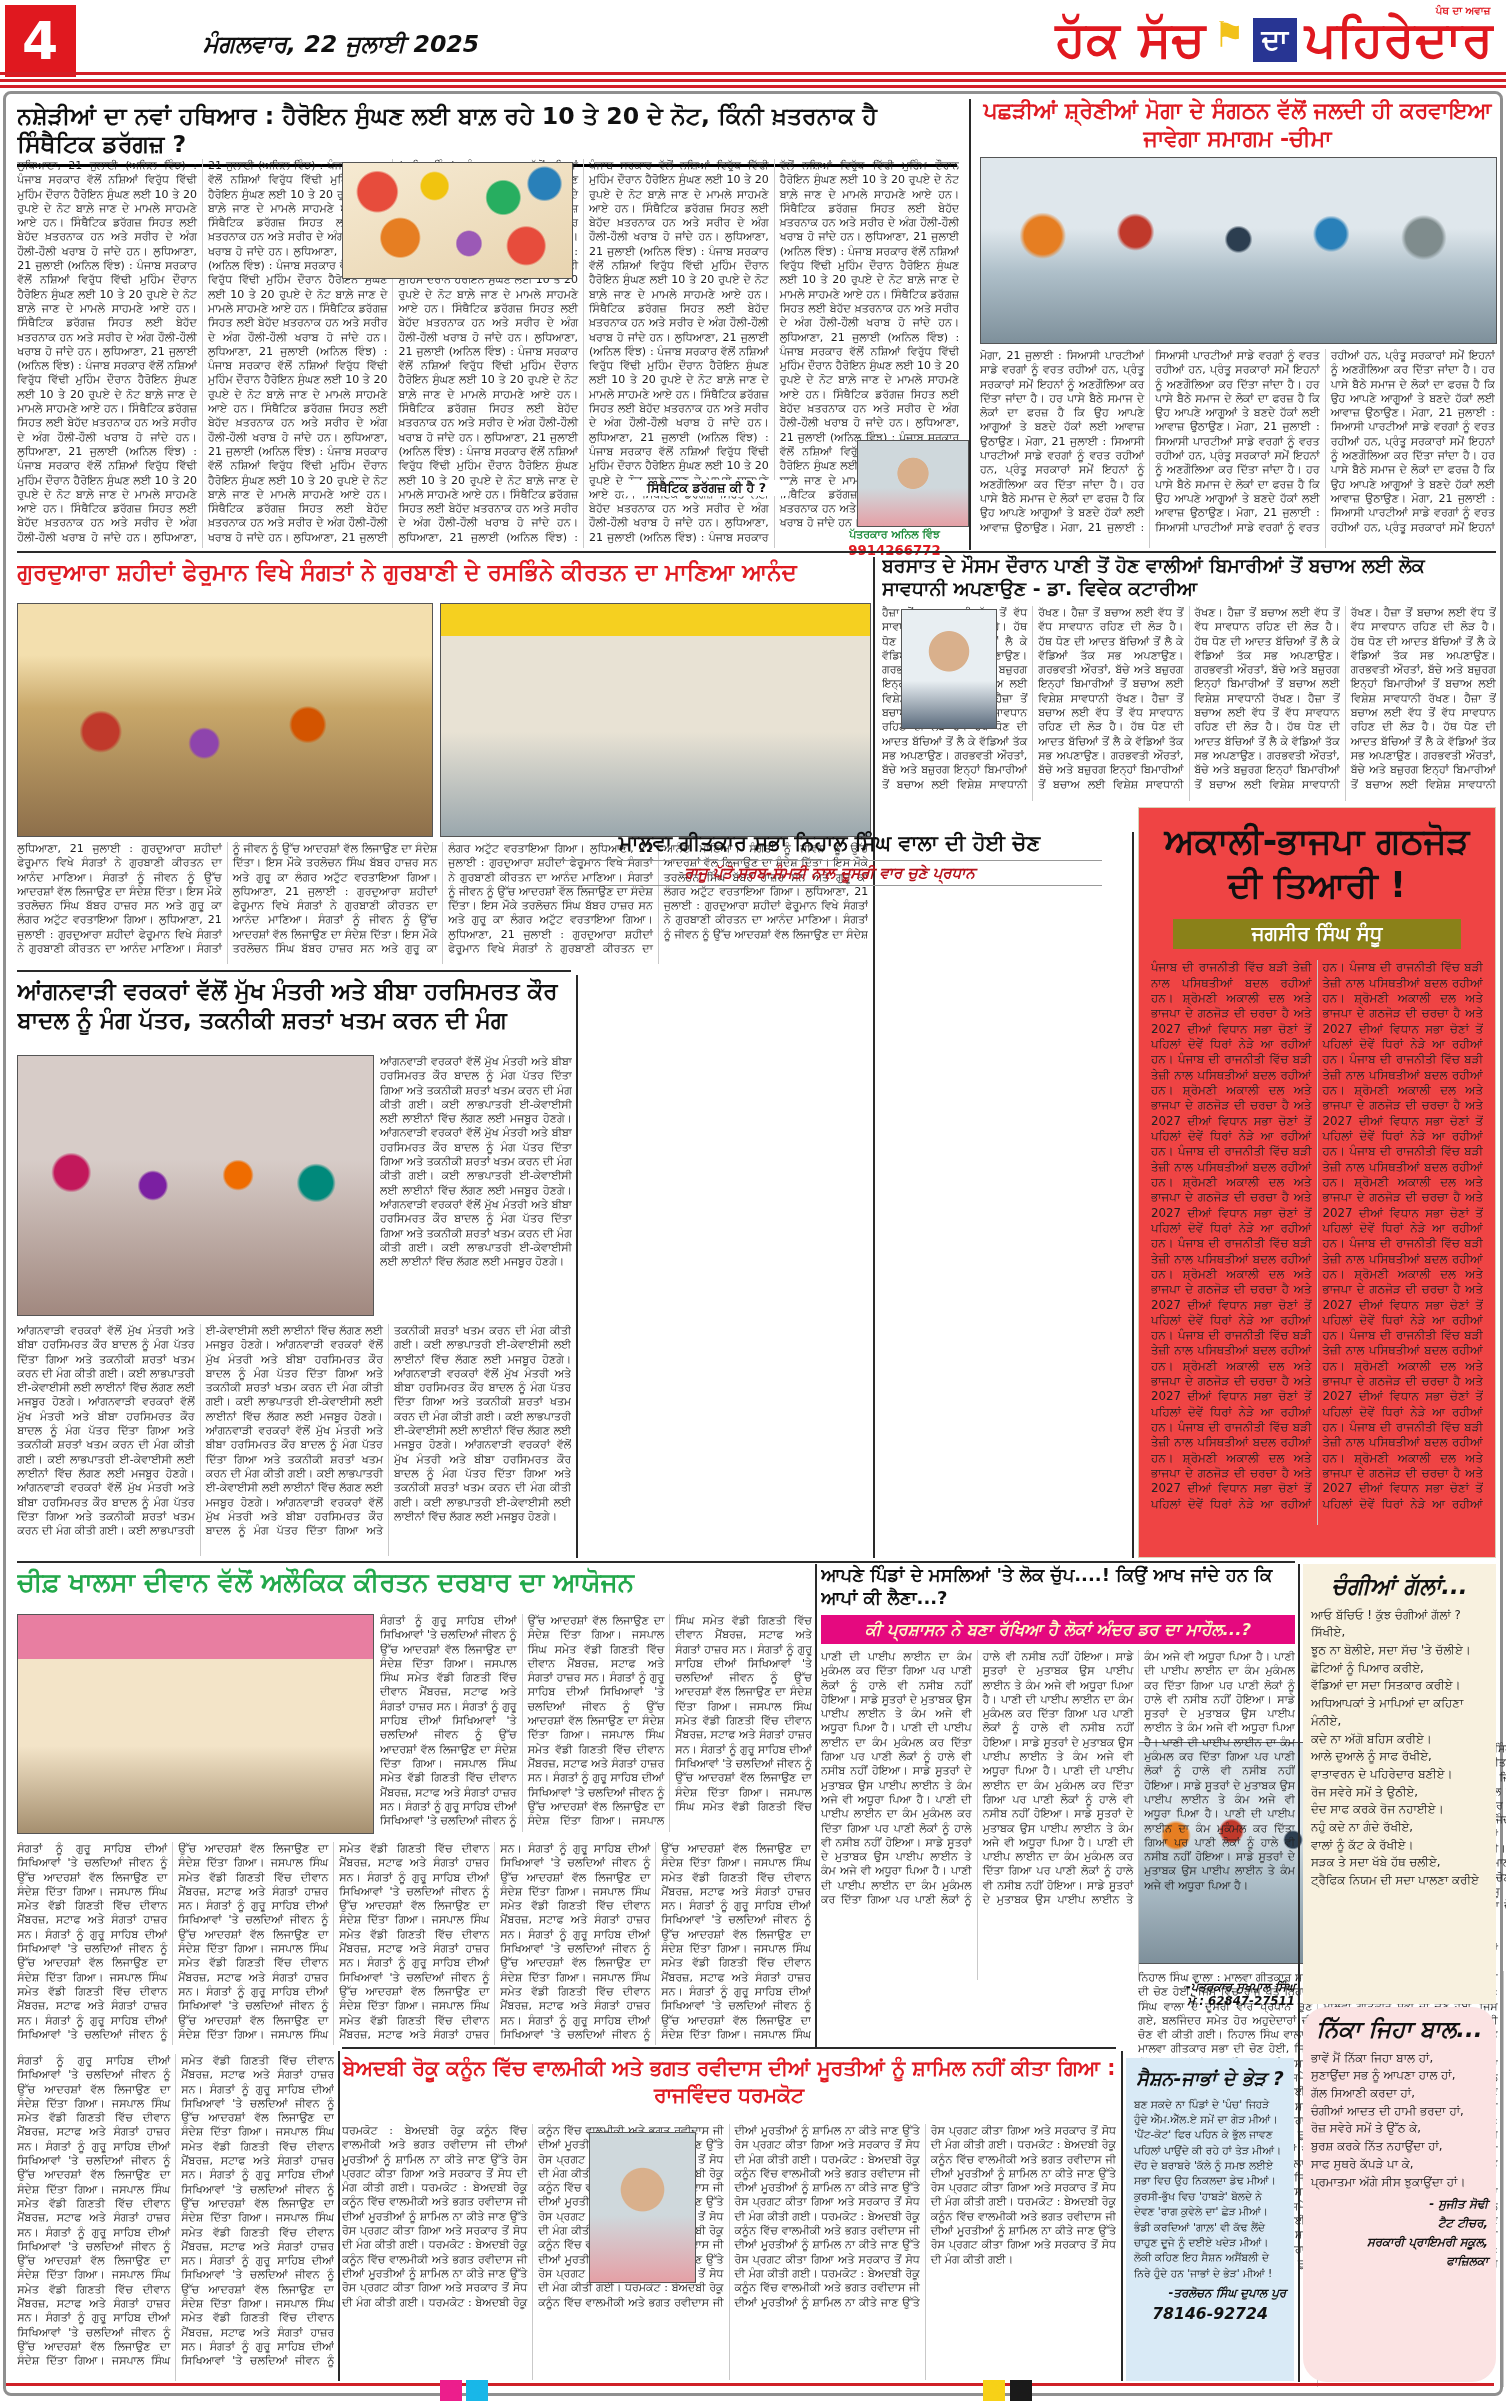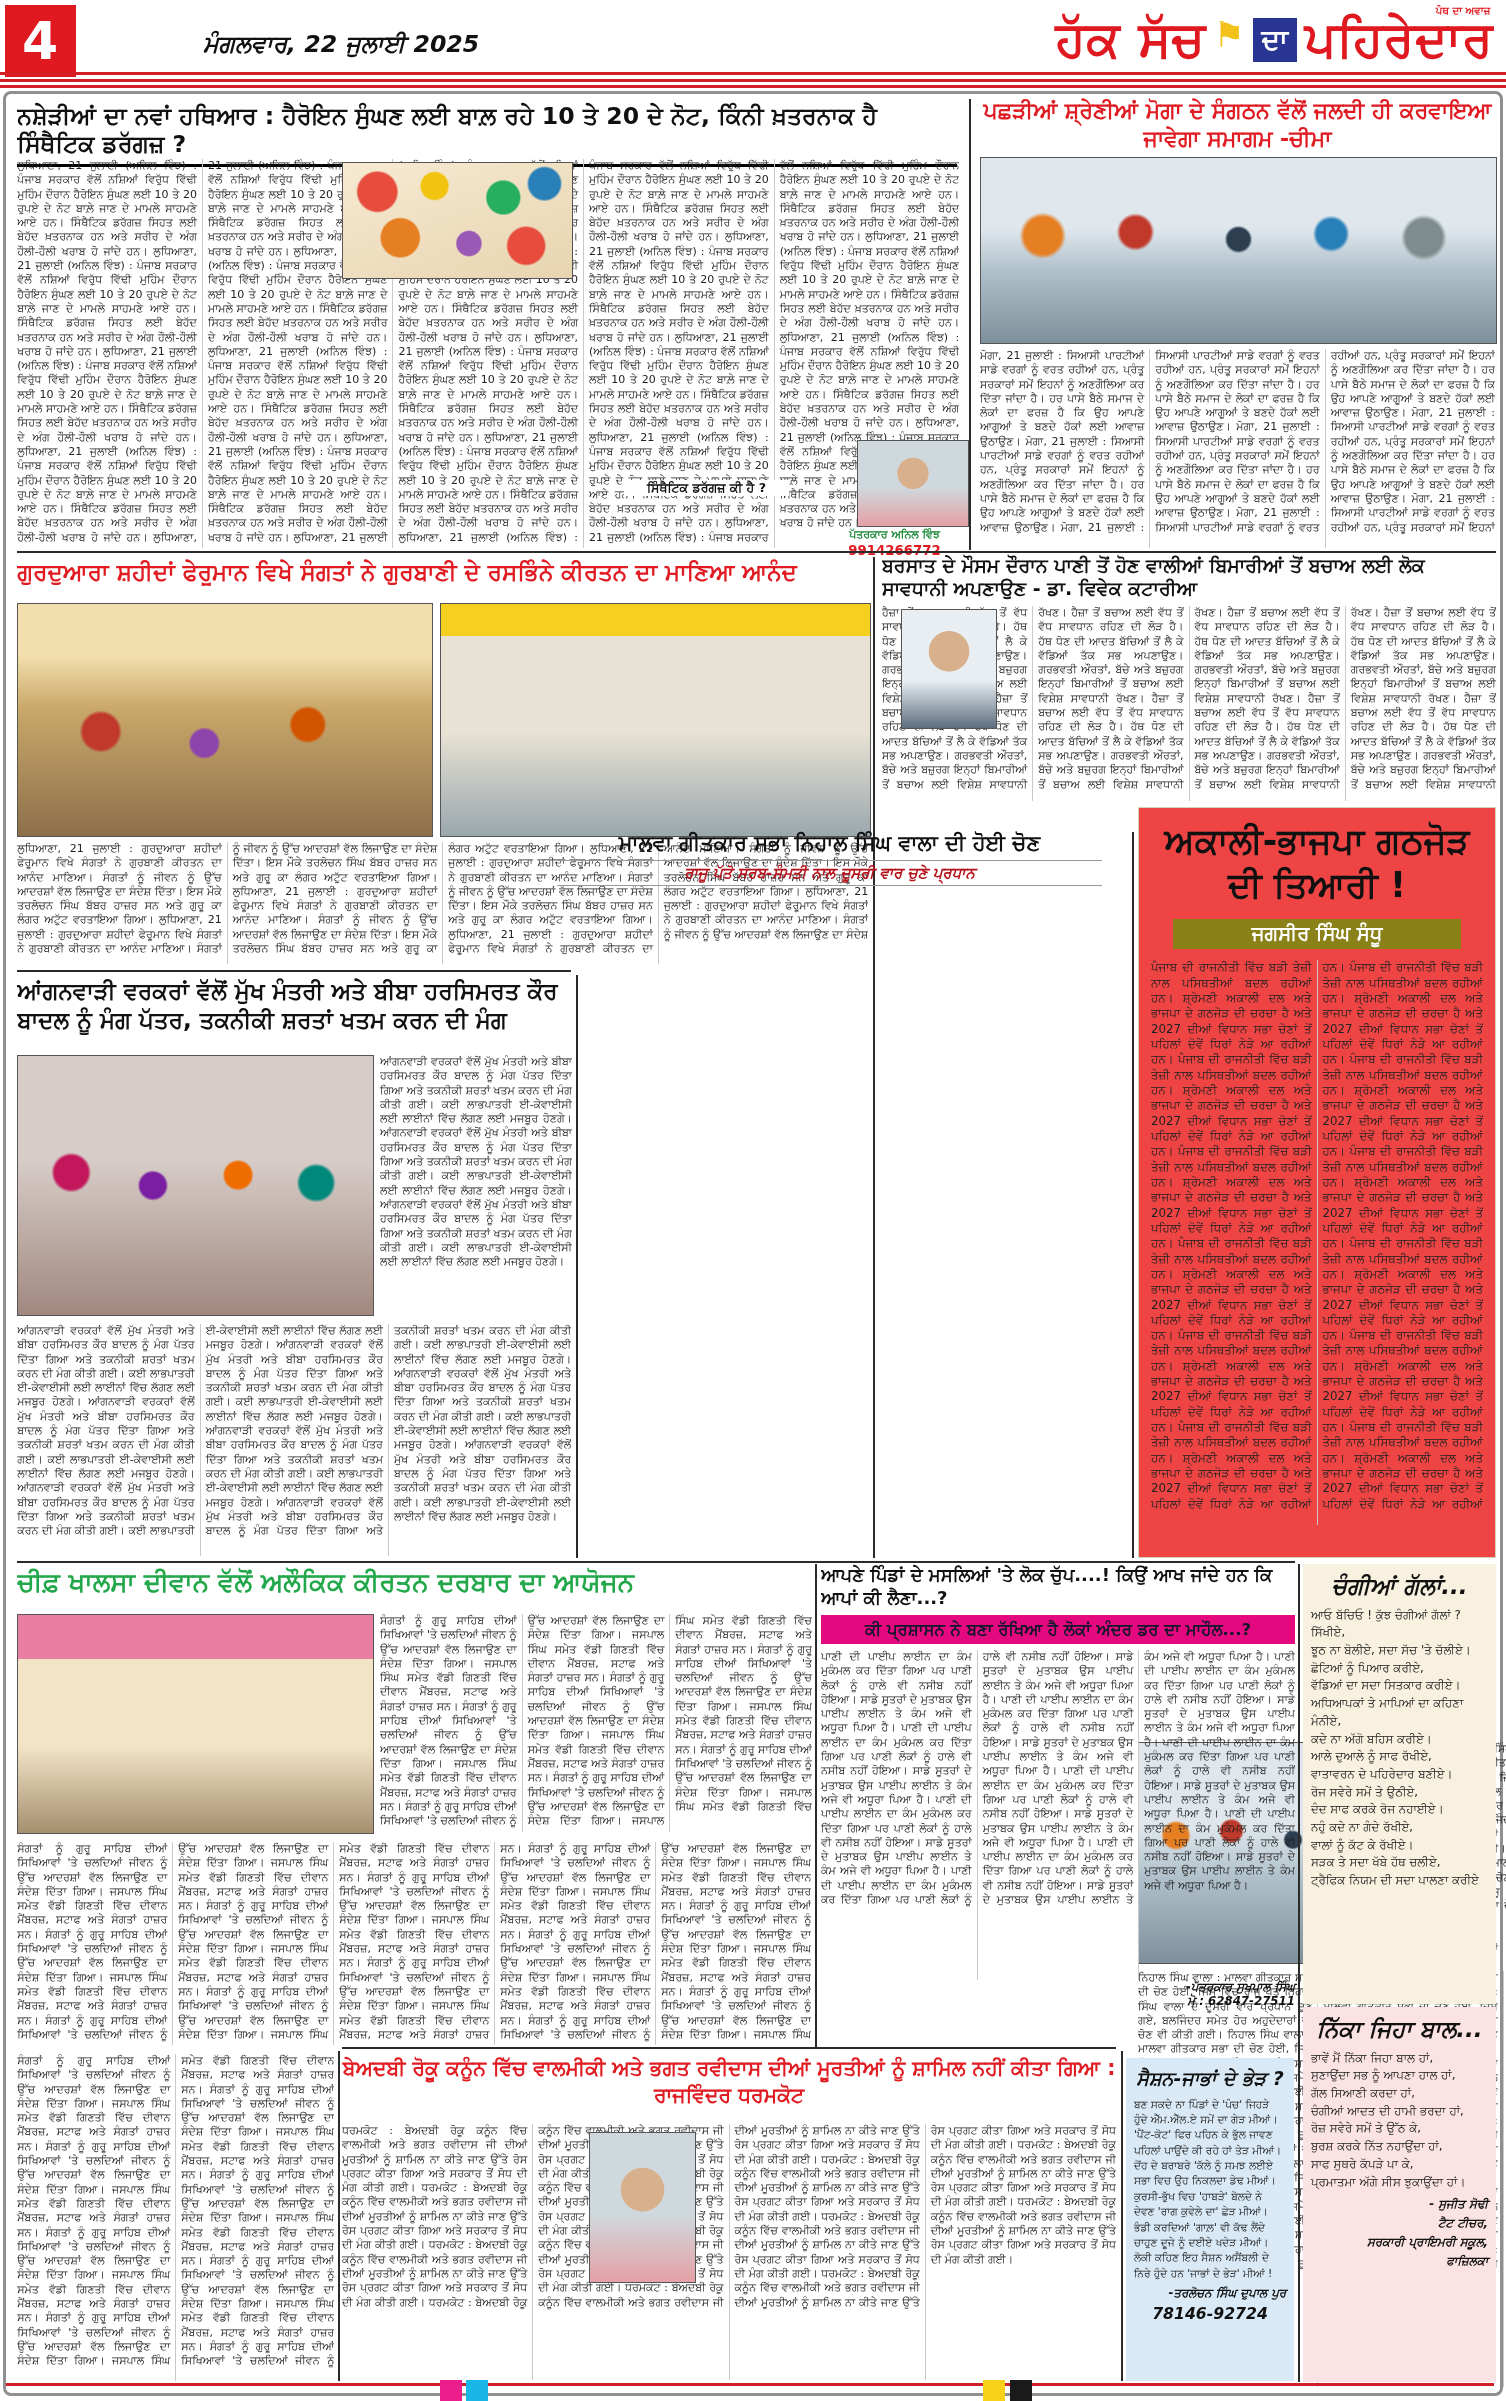--- a/index.html
+++ b/index.html
@@ -70,25 +70,25 @@
      radial-gradient(circle at 62% 46%,#ef6c00 0 5%,transparent 6%),
      radial-gradient(circle at 84% 49%,#00897b 0 5%,transparent 6%),
      linear-gradient(180deg,#d7ccc8 0 40%,#a1887f 100%);}
   
   .akali-box{background:#ef4444;border:0.8px solid #d8d2b8;padding:12px;box-sizing:border-box;}
   .akali-title{font-size:35px;font-weight:bold;text-align:center;line-height:1.25;color:#111;}
   .akali-author{background:#8a8119;color:#fff;font-size:19.6px;font-weight:bold;text-align:center;
                 padding:3.9px 0;margin:11px 22px;}
   .sub-bar{font-size:15px;font-weight:bold;text-align:center;color:#b5121b;
            border-top:1.6px solid #999;border-bottom:1.6px solid #999;padding:3.1px 0;margin-top:4.7px;font-style:italic;}
-  .magenta-bar{background:#e5097f;color:#0f172a;font-weight:bold;font-size:16.5px;
+  .magenta-bar{background:#e5097f;color:#fef9c3;font-style:italic;font-weight:bold;font-size:16.5px;
                text-align:center;padding:4.7px 3.1px;margin-top:6.3px;}
   .poem-box{box-sizing:border-box;padding:9.4px 7.9px;overflow:hidden;}
   .poem-cream{background:#f8f1df;}
-  .poem-pink{background:#fbe3e3;}
+  .poem-pink{background:#fbe3e3;border-radius:24px;}
   .poem-blue{background:#d9eaf6;}
   .poem-title{font-size:23px;font-weight:bold;font-style:italic;text-align:center;margin-bottom:6.3px;color:#111;}
   .pline{font-size:11.8px;line-height:1.5;color:#222;}
   .pline-sm{font-size:10.6px;line-height:1.45;color:#222;}
   .sig{font-weight:bold;font-style:italic;text-align:right;font-size:11.8px;margin-top:4.7px;color:#111;}
   .phone-big{font-weight:bold;font-style:italic;text-align:center;font-size:15.7px;margin-top:4px;color:#111;}
   .byline-green{color:#1d8a3a;font-weight:bold;font-size:11px;text-align:center;}
   .phone-red{color:#e01b22;font-weight:bold;font-size:13.3px;text-align:center;}
   .subhead-inline{font-weight:bold;font-size:12.6px;text-align:center;background:#fff;color:#111;}
   .tail-byline{font-weight:bold;font-style:italic;font-size:11.8px;text-align:right;color:#111;}

